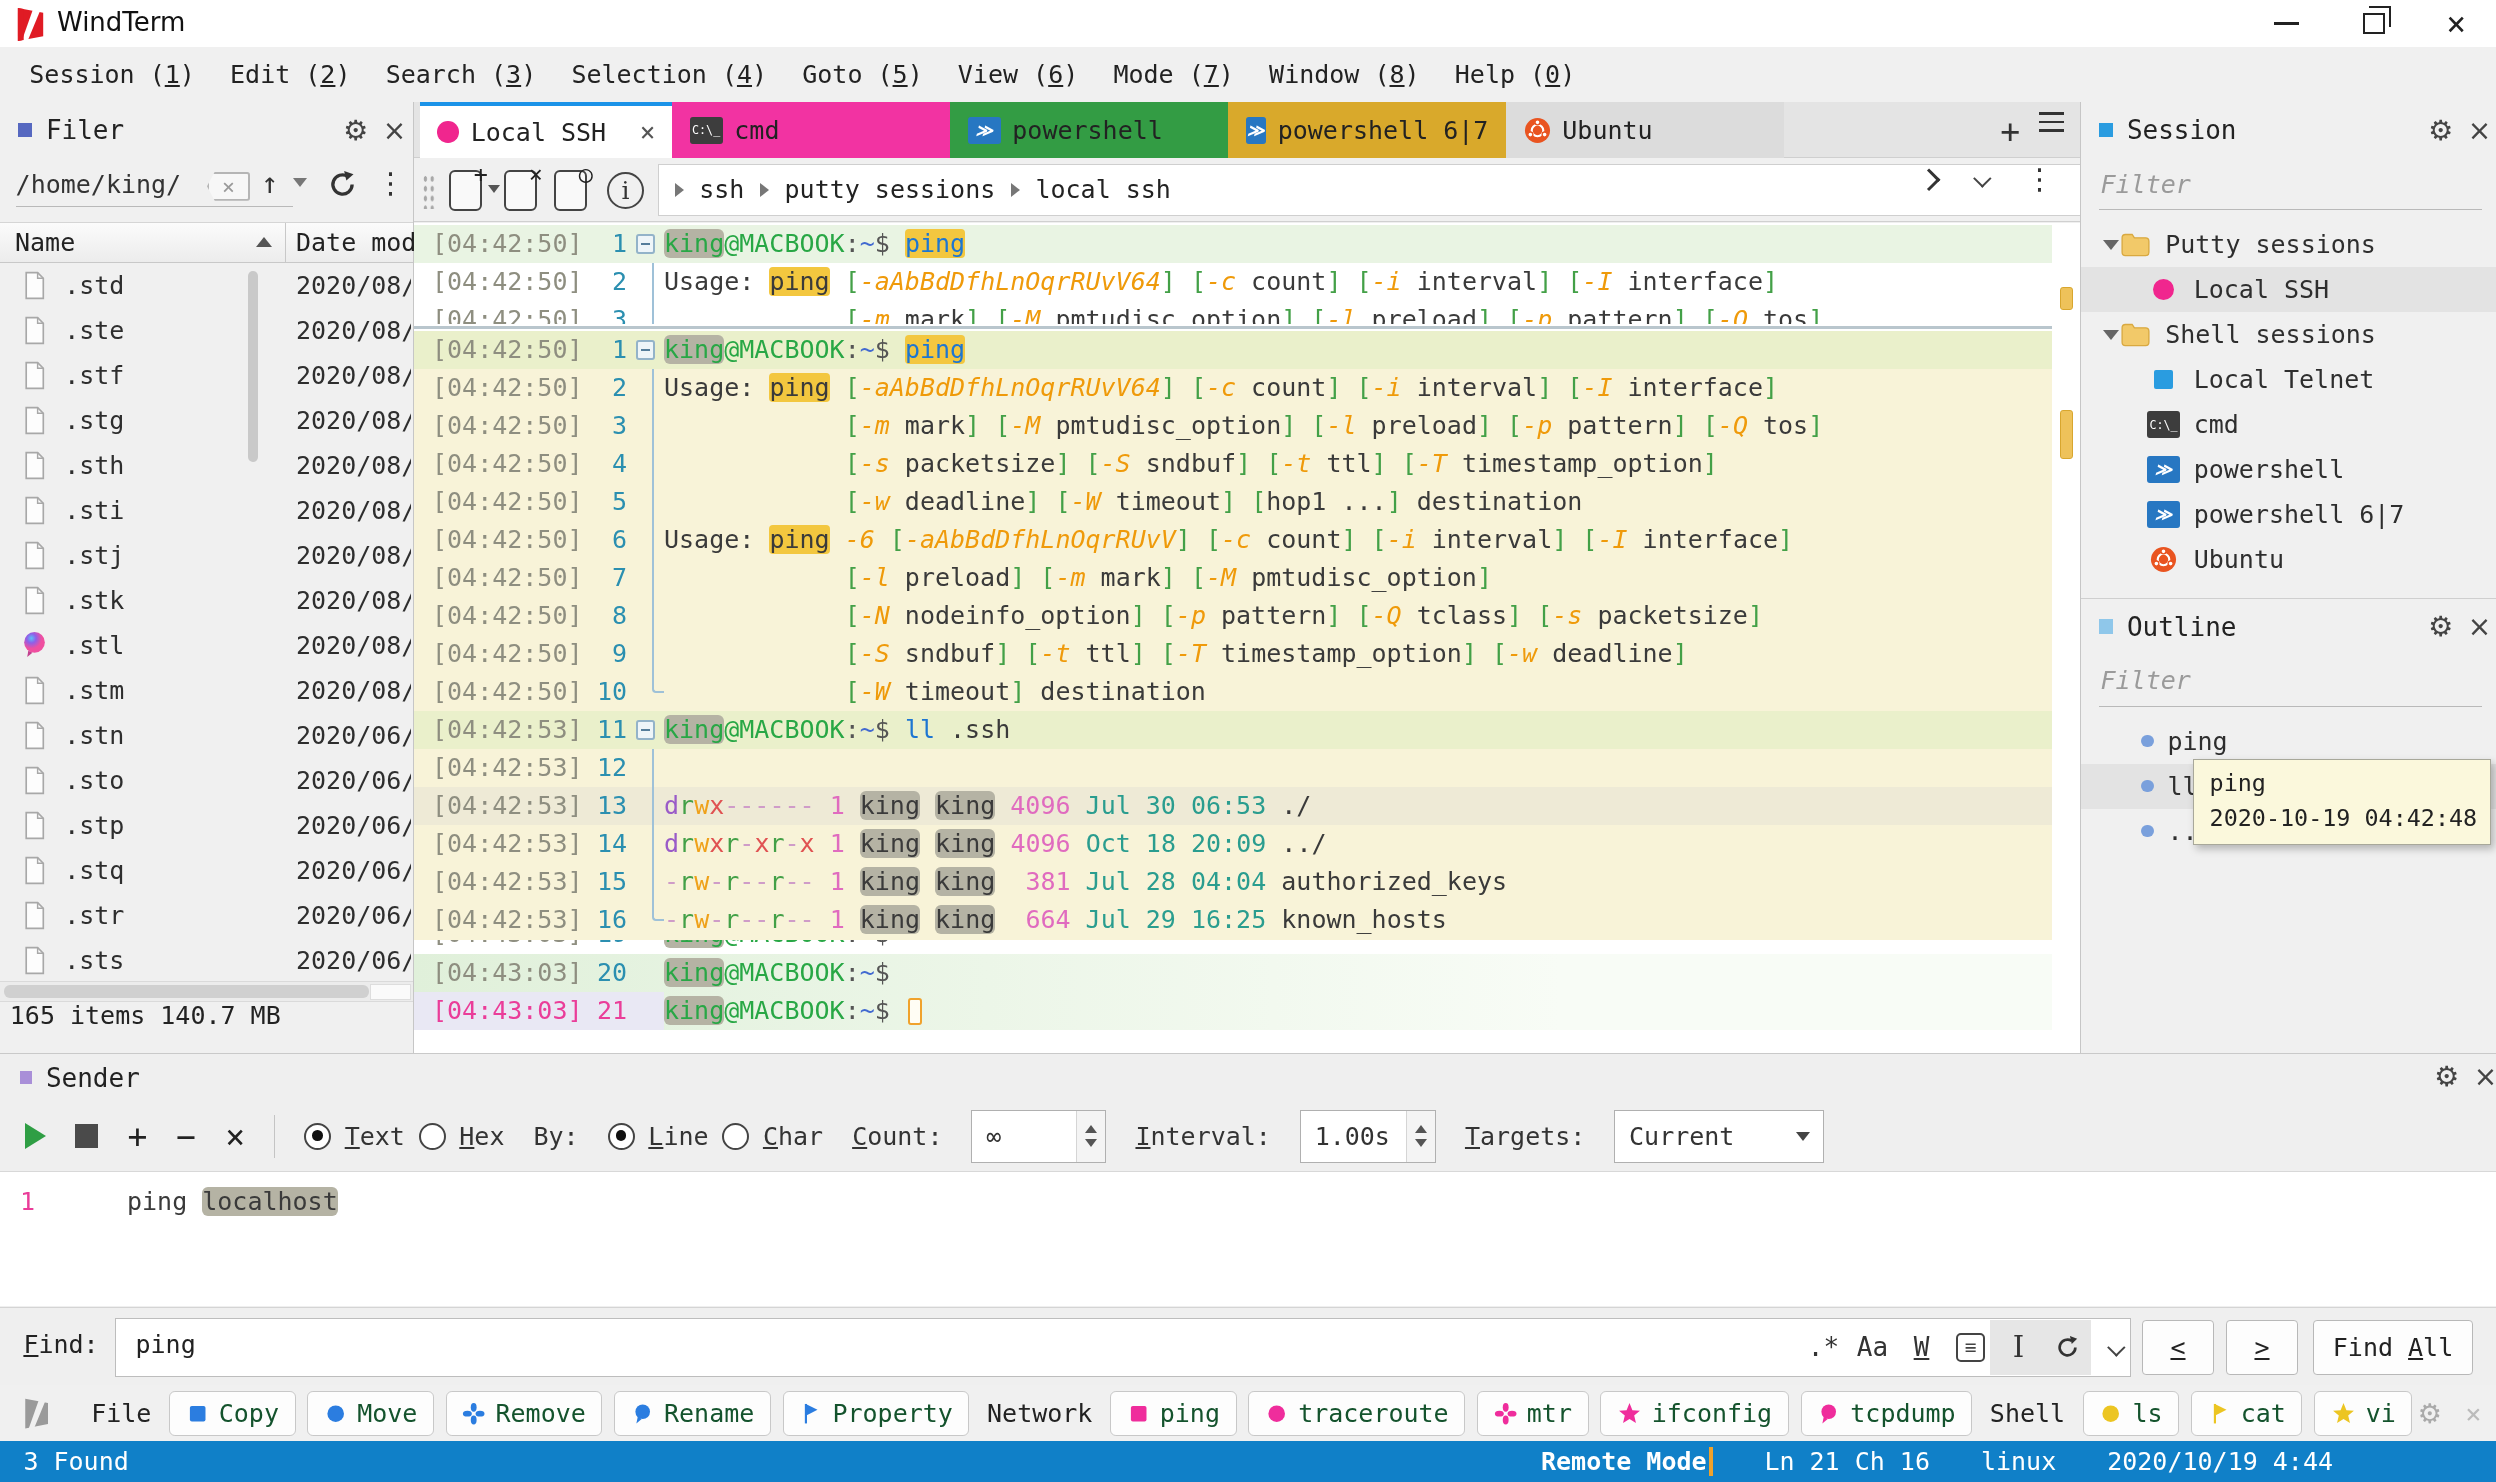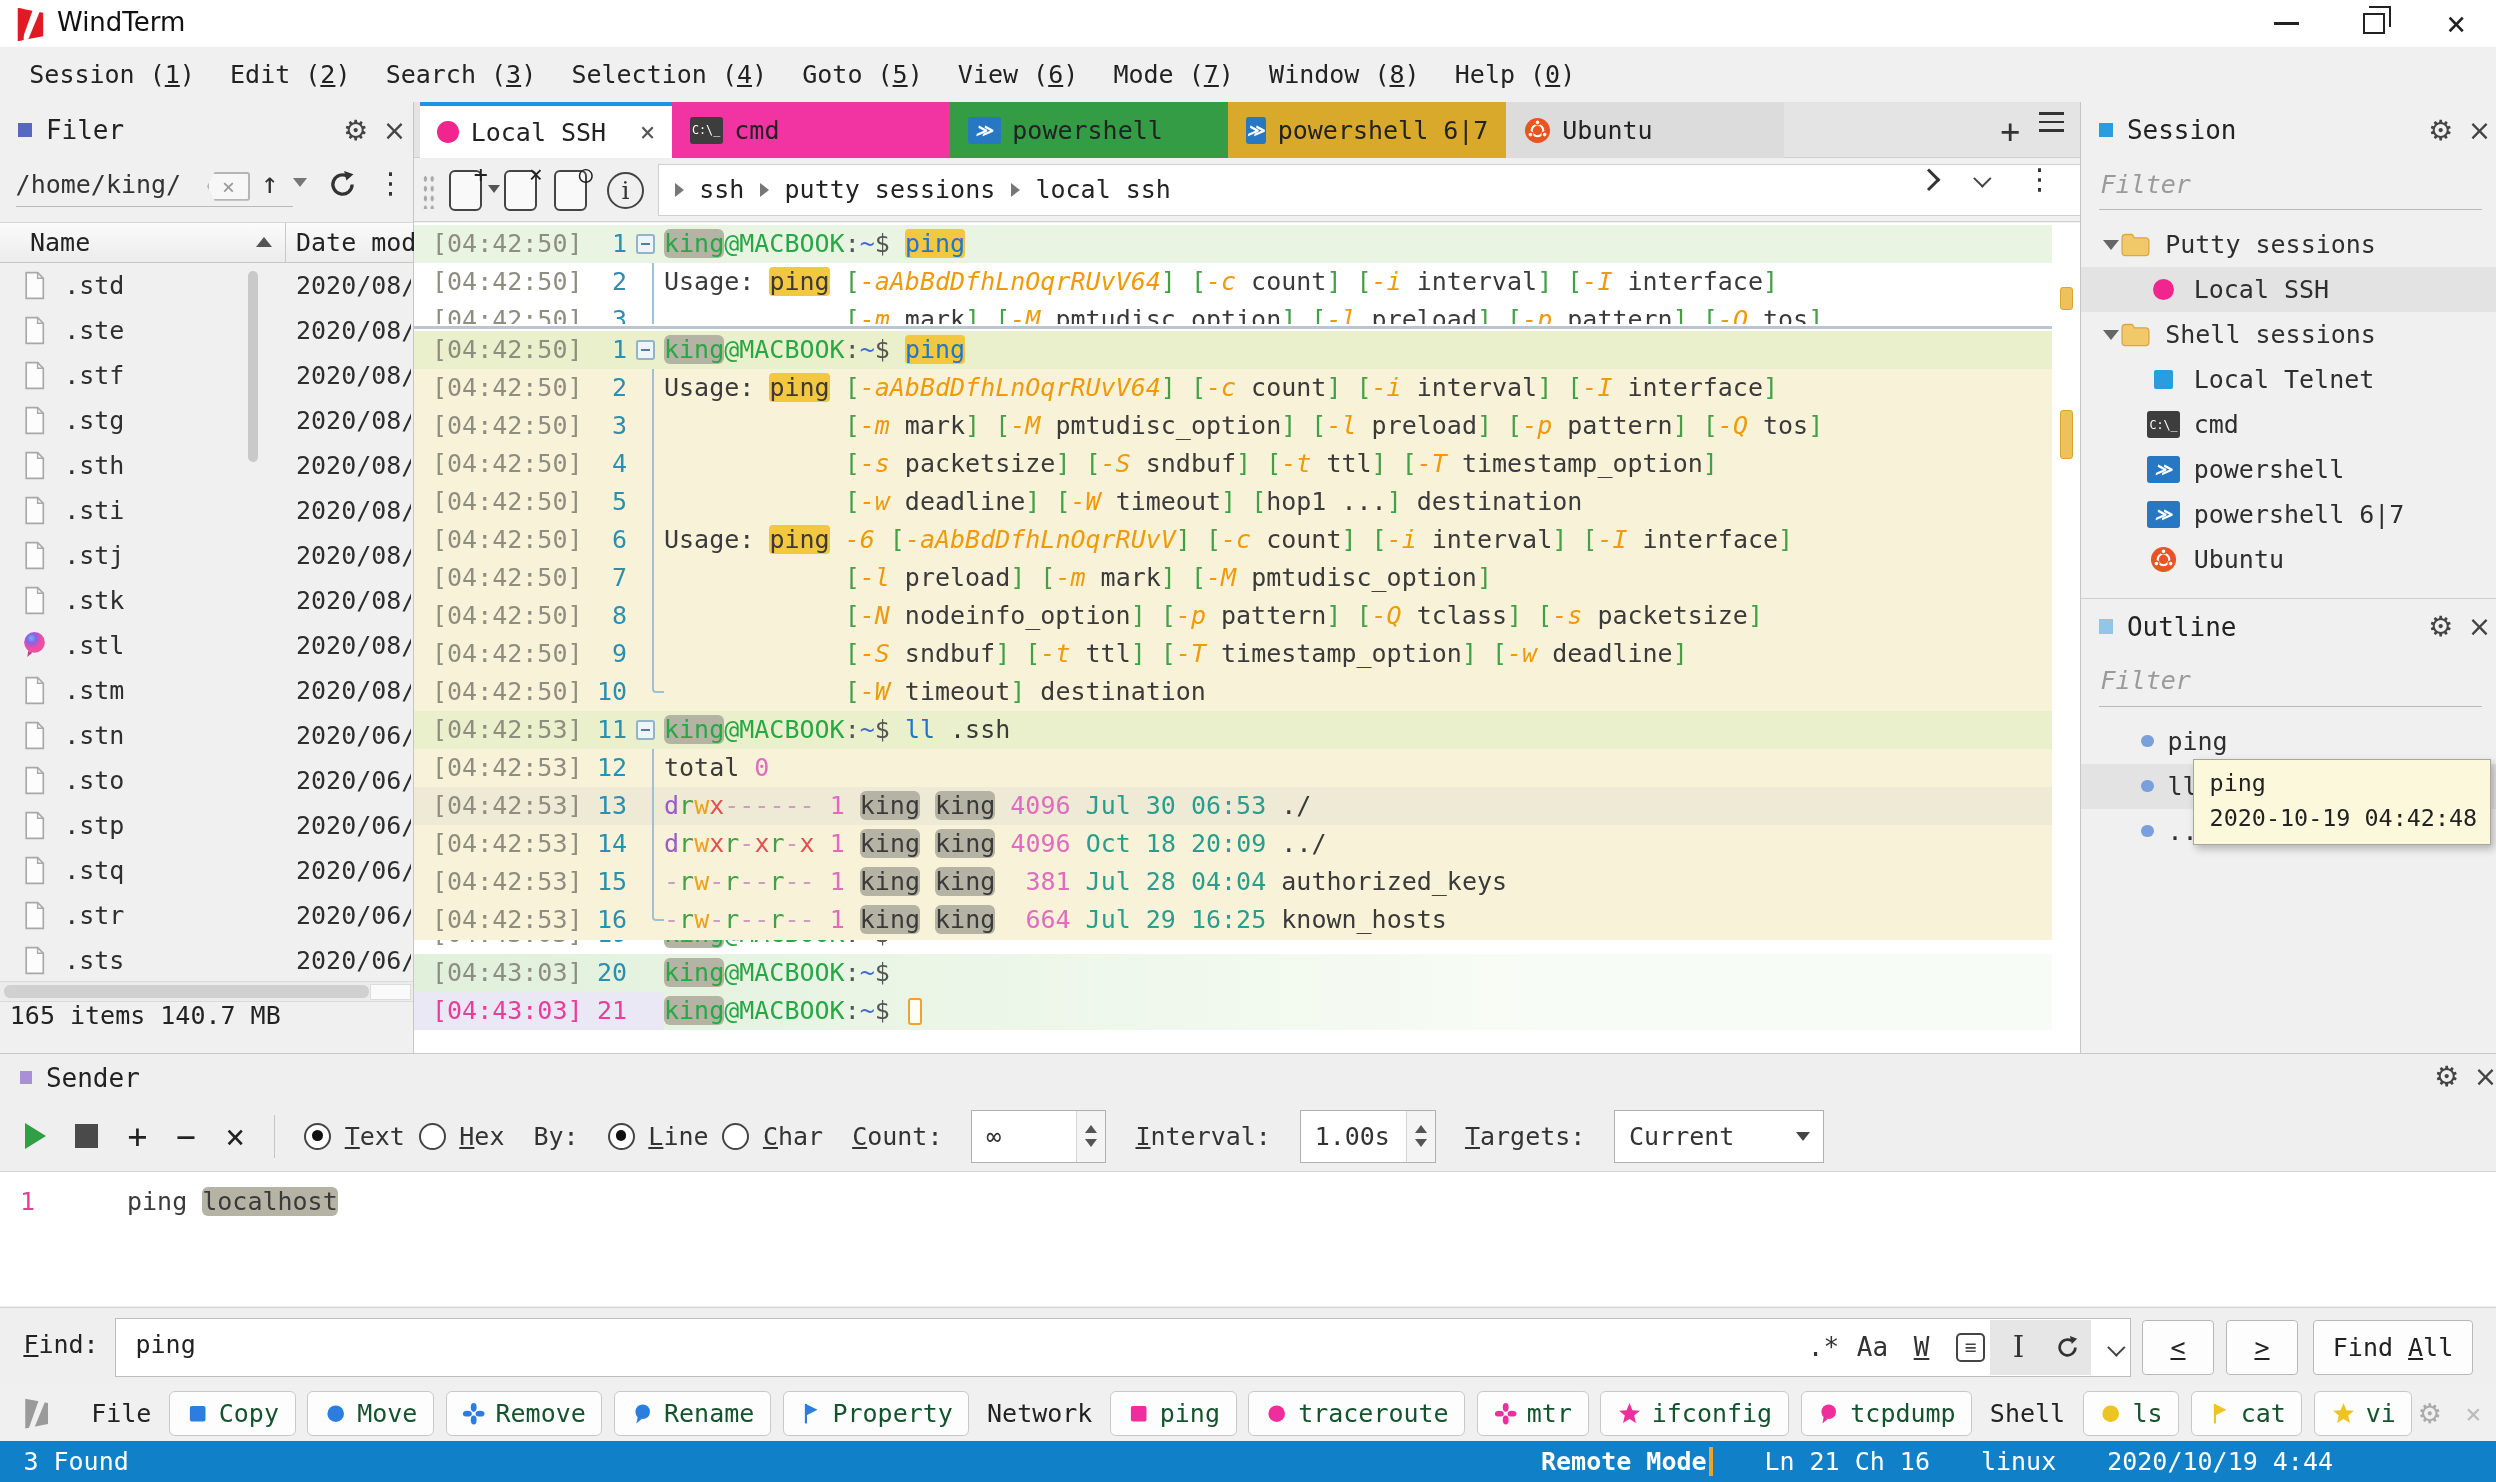--- a/index.html
+++ b/index.html
@@ -42,21 +42,21 @@
   #filer-path { position:absolute; left:15.6px; top:11.7px; width:277px; border-bottom:1px solid #b9b9b9; padding-bottom:7.8px; color:#333; }
   #filer-clear { position:absolute; left:207px; top:13.7px; width:43px; height:29px; border:2px solid #b5b5b5; border-radius:2.9px;
     color:#9a9a9a; font-size:21.5px; display:flex; align-items:center; justify-content:center;
     clip-path:polygon(18% 0,100% 0,100% 100%,18% 100%,0 50%); background:#f7f7f7; }
   #filer-up { position:absolute; left:261px; top:7.8px; font-size:29px; color:#333; }
   #filer-up-drop { position:absolute; left:293px; top:19.5px; }
   #filer-refresh { position:absolute; left:326px; top:9.8px; }
   #filer-kebab { position:absolute; left:376px; top:7.8px; font-size:29px; color:#333; }
   .caret-d { width:0; height:0; border-left:7.8px solid transparent; border-right:7.8px solid transparent; border-top:9.8px solid #8a8a8a; }
   #filer-cols { position:relative; height:41px; background:linear-gradient(#fbfbfb,#ececec); border-top:1px solid #d5d5d5; border-bottom:1px solid #c8c8c8; }
-  #col-name { position:absolute; left:30px; top:4.9px; color:#222; }
+  #col-name { position:absolute; left:15px; top:4.9px; color:#222; }
   #col-sort { position:absolute; left:256px; top:13.7px; width:0; height:0; border-left:8.8px solid transparent; border-right:8.8px solid transparent; border-bottom:10.7px solid #555; }
   #col-sep { position:absolute; left:285px; top:0; width:1px; height:41px; background:#c8c8c8; }
   #col-date { position:absolute; left:296px; top:4.9px; color:#222; white-space:nowrap; }
   #filer-list { position:relative; height:718px; overflow:hidden; background:#f0f0f0; }
   .file-row { position:relative; height:45px; display:flex; align-items:center; }
   .file-row .ficon { margin-left:21.5px; width:29px; display:flex; }
   .file-row .fname { margin-left:13.7px; color:#2e2e2e; }
   .file-row .fdate { position:absolute; left:296px; color:#2e2e2e; white-space:nowrap; overflow:hidden; width:115px; }
   #filer-vthumb { position:absolute; left:248px; top:7.8px; width:9.8px; height:191px; background:#c9c9c9; border-radius:4.9px; }
   #filer-hscroll { position:relative; height:19.5px; background:#ececec; border-top:1px solid #dadada; }
@@ -511,21 +511,21 @@
             <div class="t-row"><div class="gutter"><span class="t-ts">[04:42:50]</span><span class="t-ln">2</span><span class="t-fold"></span></div><div class="t-text"><span class="tx">Usage:</span><span class="tx"> </span><span class="hpk">ping</span><span class="tx"> </span><span class="br">[</span><span class="fl">-aAbBdDfhLnOqrRUvV64</span><span class="br">]</span><span class="tx"> </span><span class="br">[</span><span class="fl">-c</span><span class="tx"> </span><span class="tx">count</span><span class="br">]</span><span class="tx"> </span><span class="br">[</span><span class="fl">-i</span><span class="tx"> </span><span class="tx">interval</span><span class="br">]</span><span class="tx"> </span><span class="br">[</span><span class="fl">-I</span><span class="tx"> </span><span class="tx">interface</span><span class="br">]</span></div></div>
             <div class="t-row"><div class="gutter"><span class="t-ts">[04:42:50]</span><span class="t-ln">3</span><span class="t-fold"></span></div><div class="t-text"><span class="tx">            </span><span class="br">[</span><span class="fl">-m</span><span class="tx"> </span><span class="tx">mark</span><span class="br">]</span><span class="tx"> </span><span class="br">[</span><span class="fl">-M</span><span class="tx"> </span><span class="tx">pmtudisc_option</span><span class="br">]</span><span class="tx"> </span><span class="br">[</span><span class="fl">-l</span><span class="tx"> </span><span class="tx">preload</span><span class="br">]</span><span class="tx"> </span><span class="br">[</span><span class="fl">-p</span><span class="tx"> </span><span class="tx">pattern</span><span class="br">]</span><span class="tx"> </span><span class="br">[</span><span class="fl">-Q</span><span class="tx"> </span><span class="tx">tos</span><span class="br">]</span></div></div>
             <div class="t-row"><div class="gutter"><span class="t-ts">[04:42:50]</span><span class="t-ln">4</span><span class="t-fold"></span></div><div class="t-text"><span class="tx">            </span><span class="br">[</span><span class="fl">-s</span><span class="tx"> </span><span class="tx">packetsize</span><span class="br">]</span><span class="tx"> </span><span class="br">[</span><span class="fl">-S</span><span class="tx"> </span><span class="tx">sndbuf</span><span class="br">]</span><span class="tx"> </span><span class="br">[</span><span class="fl">-t</span><span class="tx"> </span><span class="tx">ttl</span><span class="br">]</span><span class="tx"> </span><span class="br">[</span><span class="fl">-T</span><span class="tx"> </span><span class="tx">timestamp_option</span><span class="br">]</span></div></div>
             <div class="t-row"><div class="gutter"><span class="t-ts">[04:42:50]</span><span class="t-ln">5</span><span class="t-fold"></span></div><div class="t-text"><span class="tx">            </span><span class="br">[</span><span class="fl">-w</span><span class="tx"> </span><span class="tx">deadline</span><span class="br">]</span><span class="tx"> </span><span class="br">[</span><span class="fl">-W</span><span class="tx"> </span><span class="tx">timeout</span><span class="br">]</span><span class="tx"> </span><span class="br">[</span><span class="tx">hop1</span><span class="tx"> </span><span class="tx">...</span><span class="br">]</span><span class="tx"> </span><span class="tx">destination</span></div></div>
             <div class="t-row"><div class="gutter"><span class="t-ts">[04:42:50]</span><span class="t-ln">6</span><span class="t-fold"></span></div><div class="t-text"><span class="tx">Usage:</span><span class="tx"> </span><span class="hpk">ping</span><span class="tx"> </span><span class="fl">-6</span><span class="tx"> </span><span class="br">[</span><span class="fl">-aAbBdDfhLnOqrRUvV</span><span class="br">]</span><span class="tx"> </span><span class="br">[</span><span class="fl">-c</span><span class="tx"> </span><span class="tx">count</span><span class="br">]</span><span class="tx"> </span><span class="br">[</span><span class="fl">-i</span><span class="tx"> </span><span class="tx">interval</span><span class="br">]</span><span class="tx"> </span><span class="br">[</span><span class="fl">-I</span><span class="tx"> </span><span class="tx">interface</span><span class="br">]</span></div></div>
             <div class="t-row"><div class="gutter"><span class="t-ts">[04:42:50]</span><span class="t-ln">7</span><span class="t-fold"></span></div><div class="t-text"><span class="tx">            </span><span class="br">[</span><span class="fl">-l</span><span class="tx"> </span><span class="tx">preload</span><span class="br">]</span><span class="tx"> </span><span class="br">[</span><span class="fl">-m</span><span class="tx"> </span><span class="tx">mark</span><span class="br">]</span><span class="tx"> </span><span class="br">[</span><span class="fl">-M</span><span class="tx"> </span><span class="tx">pmtudisc_option</span><span class="br">]</span></div></div>
             <div class="t-row"><div class="gutter"><span class="t-ts">[04:42:50]</span><span class="t-ln">8</span><span class="t-fold"></span></div><div class="t-text"><span class="tx">            </span><span class="br">[</span><span class="fl">-N</span><span class="tx"> </span><span class="tx">nodeinfo_option</span><span class="br">]</span><span class="tx"> </span><span class="br">[</span><span class="fl">-p</span><span class="tx"> </span><span class="tx">pattern</span><span class="br">]</span><span class="tx"> </span><span class="br">[</span><span class="fl">-Q</span><span class="tx"> </span><span class="tx">tclass</span><span class="br">]</span><span class="tx"> </span><span class="br">[</span><span class="fl">-s</span><span class="tx"> </span><span class="tx">packetsize</span><span class="br">]</span></div></div>
             <div class="t-row"><div class="gutter"><span class="t-ts">[04:42:50]</span><span class="t-ln">9</span><span class="t-fold"></span></div><div class="t-text"><span class="tx">            </span><span class="br">[</span><span class="fl">-S</span><span class="tx"> </span><span class="tx">sndbuf</span><span class="br">]</span><span class="tx"> </span><span class="br">[</span><span class="fl">-t</span><span class="tx"> </span><span class="tx">ttl</span><span class="br">]</span><span class="tx"> </span><span class="br">[</span><span class="fl">-T</span><span class="tx"> </span><span class="tx">timestamp_option</span><span class="br">]</span><span class="tx"> </span><span class="br">[</span><span class="fl">-w</span><span class="tx"> </span><span class="tx">deadline</span><span class="br">]</span></div></div>
             <div class="t-row"><div class="gutter"><span class="t-ts">[04:42:50]</span><span class="t-ln">10</span><span class="t-fold"></span></div><div class="t-text"><span class="tx">            </span><span class="br">[</span><span class="fl">-W</span><span class="tx"> </span><span class="tx">timeout</span><span class="br">]</span><span class="tx"> </span><span class="tx">destination</span></div></div>
             <div class="t-row row-prompt"><div class="gutter"><span class="t-ts">[04:42:53]</span><span class="t-ln">11</span><span class="t-fold"><span class="foldbox"></span></span></div><div class="t-text"><span class="k">king</span><span class="gq">@MACBOOK</span><span class="pu">:</span><span class="ti">~</span><span class="pu">$</span><span class="tx"> </span><span class="cm">ll</span><span class="tx"> .ssh</span></div></div>
-            <div class="t-row"><div class="gutter"><span class="t-ts">[04:42:53]</span><span class="t-ln">12</span><span class="t-fold"></span></div><div class="t-text"><span class="tx">total </span><span class="nm">0</span></div></div>
+            <div class="t-row"><div class="gutter"><span class="t-ts">[04:42:53]</span><span class="t-ln">12</span><span class="t-fold"></span></div></div>
             <div class="t-row row-hover"><div class="gutter"><span class="t-ts">[04:42:53]</span><span class="t-ln">13</span><span class="t-fold"></span></div><div class="t-text"><span class="pd">d</span><span class="pr">r</span><span class="pw">w</span><span class="px">x</span><span class="ph">------</span><span class="tx"> </span><span class="nm">1</span><span class="tx"> </span><span class="w">king</span><span class="tx"> </span><span class="w">king</span><span class="tx"> </span><span class="nm">4096</span><span class="tx"> </span><span class="dt">Jul 30 06:53</span><span class="tx"> </span><span class="tx">./</span></div></div>
             <div class="t-row"><div class="gutter"><span class="t-ts">[04:42:53]</span><span class="t-ln">14</span><span class="t-fold"></span></div><div class="t-text"><span class="pd">d</span><span class="pr">r</span><span class="pw">w</span><span class="px">x</span><span class="pr">r</span><span class="ph">-</span><span class="px">x</span><span class="pr">r</span><span class="ph">-</span><span class="px">x</span><span class="tx"> </span><span class="nm">1</span><span class="tx"> </span><span class="w">king</span><span class="tx"> </span><span class="w">king</span><span class="tx"> </span><span class="nm">4096</span><span class="tx"> </span><span class="dt">Oct 18 20:09</span><span class="tx"> </span><span class="tx">../</span></div></div>
             <div class="t-row"><div class="gutter"><span class="t-ts">[04:42:53]</span><span class="t-ln">15</span><span class="t-fold"></span></div><div class="t-text"><span class="ph">-</span><span class="pr">r</span><span class="pw">w</span><span class="ph">-</span><span class="pr">r</span><span class="ph">--</span><span class="pr">r</span><span class="ph">--</span><span class="tx"> </span><span class="nm">1</span><span class="tx"> </span><span class="w">king</span><span class="tx"> </span><span class="w">king</span><span class="tx">  </span><span class="nm">381</span><span class="tx"> </span><span class="dt">Jul 28 04:04</span><span class="tx"> </span><span class="tx">authorized_keys</span></div></div>
             <div class="t-row"><div class="gutter"><span class="t-ts">[04:42:53]</span><span class="t-ln">16</span><span class="t-fold"></span></div><div class="t-text"><span class="ph">-</span><span class="pr">r</span><span class="pw">w</span><span class="ph">-</span><span class="pr">r</span><span class="ph">--</span><span class="pr">r</span><span class="ph">--</span><span class="tx"> </span><span class="nm">1</span><span class="tx"> </span><span class="w">king</span><span class="tx"> </span><span class="w">king</span><span class="tx">  </span><span class="nm">664</span><span class="tx"> </span><span class="dt">Jul 29 16:25</span><span class="tx"> </span><span class="tx">known_hosts</span></div></div>
             <div class="guide hook" style="left: 238px; top: 38px; height: 324px;"></div>
             <div class="guide hook" style="left: 238px; top: 418px; height: 172px;"></div>
           </div>
         <div id="pane-tail">
             <div id="clip19">
               <div class="t-row"><div class="gutter"><span class="t-ts">[04:43:03]</span><span class="t-ln">19</span><span class="t-fold"></span></div><div class="t-text"><span class="k">king</span><span class="gq">@MACBOOK</span><span class="pu">:</span><span class="ti">~</span><span class="pu">$</span><span class="tx"> </span></div></div>

